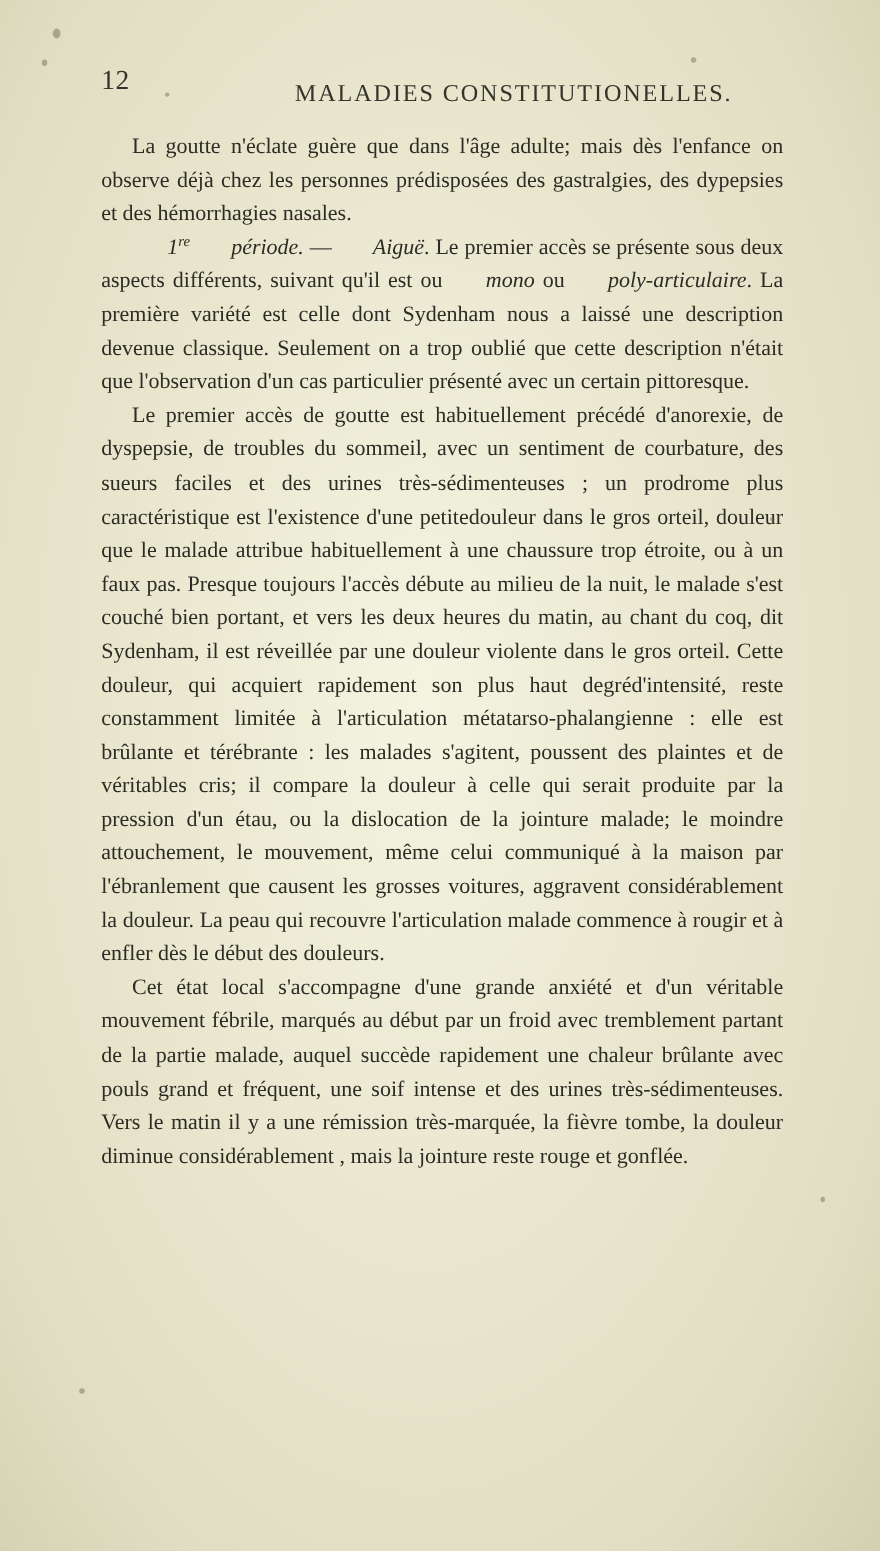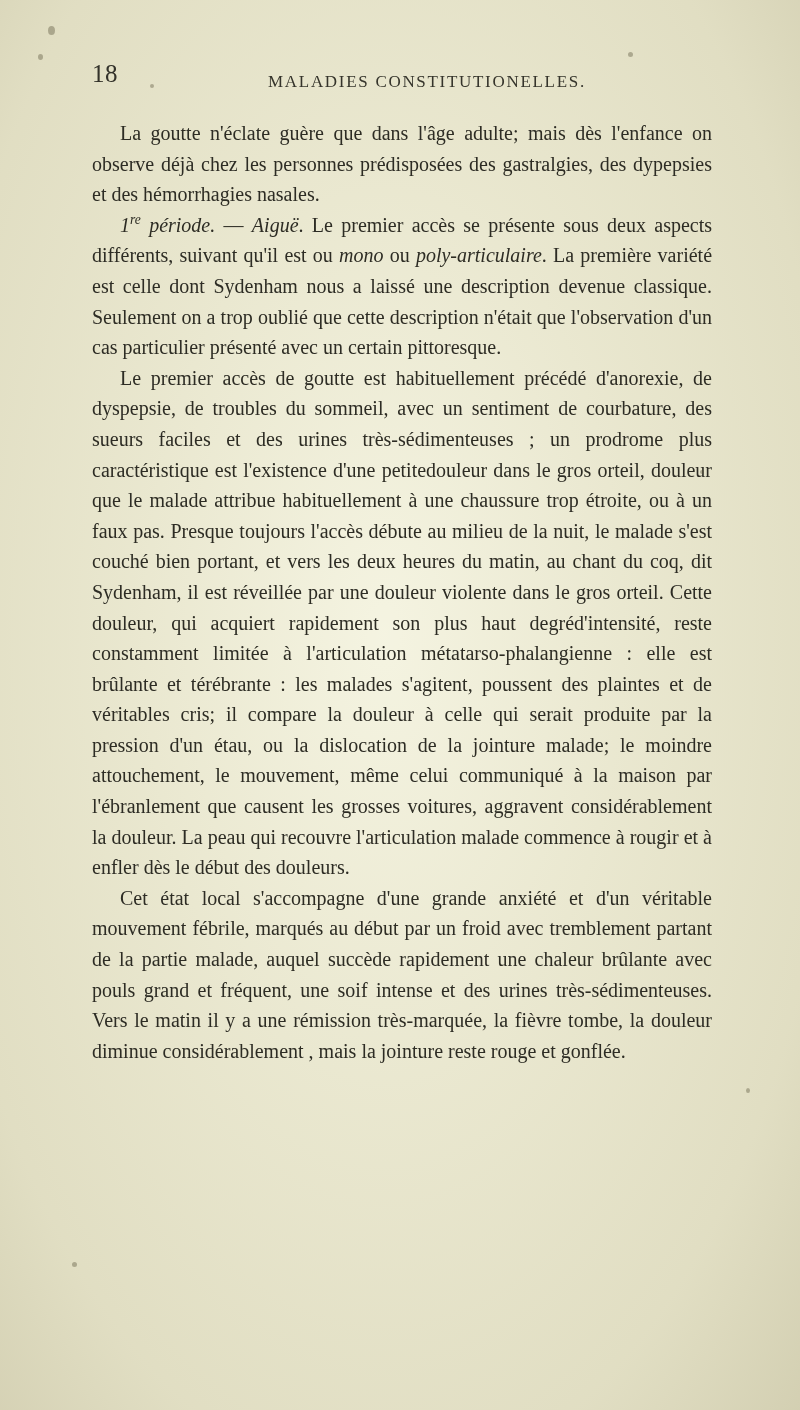--- a/index.html
+++ b/index.html
@@ -41,54 +41,55 @@
     left: 92px;
     top: 60px;
     font-size: 25px;
     letter-spacing: 0.5px;
     color: #33322a;
   }
   .running-head {
     position: absolute;
     left: 268px;
     top: 72px;
-    font-size: 17px;
+    font-size: 22px;
     letter-spacing: 1.7px;
     color: #35342b;
   }
   .body-text {
     position: absolute;
     left: 92px;
     top: 118px;
     width: 620px;
     font-size: 20px;
     line-height: 30.6px;
     text-align: justify;
     color: #2d2c24;
   }
   .body-text p {
     margin: 0;
     text-indent: 28px;
   }
   em {
+    margin-left: 32px;
   }
   .sup {
     font-size: 0.68em;
     vertical-align: super;
     line-height: 0;
   }
 </style>
 </head>
 <body>
 
 <div class="paper"></div>
 
 <div class="content">
 
-  <div class="folio">18</div>
+  <div class="folio">12</div>
   <div class="running-head">MALADIES CONSTITUTIONELLES.</div>
 
   <div class="body-text">
     <p>La goutte n'éclate guère que dans l'âge adulte; mais dès l'enfance on observe déjà chez les personnes prédisposées des gastralgies, des dypepsies et des hémorrhagies nasales.</p>
     <p><em>1<span class="sup">re</span> <em>période.</em></em><span> — <em>Aiguë</em>. Le premier accès se présente sous deux aspects différents, suivant qu'il est ou <em>mono</em> ou <em>poly-articulaire</em>. La première variété est celle dont Sydenham nous a laissé une description devenue classique. Seulement on a trop oublié que cette description n'était que l'observation d'un cas particulier présenté avec un certain pittoresque.</span></p>
     <p>Le premier accès de goutte est habituellement précédé d'anorexie, de dyspepsie, de troubles du sommeil, avec un sentiment de courbature, des sueurs faciles et des urines très-sédimenteuses ; un prodrome plus caractéristique est l'existence d'une petitedouleur dans le gros orteil, douleur que le malade attribue habituellement à une chaussure trop étroite, ou à un faux pas. Presque toujours l'accès débute au milieu de la nuit, le malade s'est couché bien portant, et vers les deux heures du matin, au chant du coq, dit Sydenham, il est réveillée par une douleur violente dans le gros orteil. Cette douleur, qui acquiert rapidement son plus haut degréd'intensité, reste constamment limitée à l'articulation métatarso-phalangienne : elle est brûlante et térébrante : les malades s'agitent, poussent des plaintes et de véritables cris; il compare la douleur à celle qui serait produite par la pression d'un étau, ou la dislocation de la jointure malade; le moindre attouchement, le mouvement, même celui communiqué à la maison par l'ébranlement que causent les grosses voitures, aggravent considérablement la douleur. La peau qui recouvre l'articulation malade commence à rougir et à enfler dès le début des douleurs.</p>
     <p>Cet état local s'accompagne d'une grande anxiété et d'un véritable mouvement fébrile, marqués au début par un froid avec tremblement partant de la partie malade, auquel succède rapidement une chaleur brûlante avec pouls grand et fréquent, une soif intense et des urines très-sédimenteuses. Vers le matin il y a une rémission très-marquée, la fièvre tombe, la douleur diminue considérablement , mais la jointure reste rouge et gonflée.</p>
   </div>
 
 </div>

